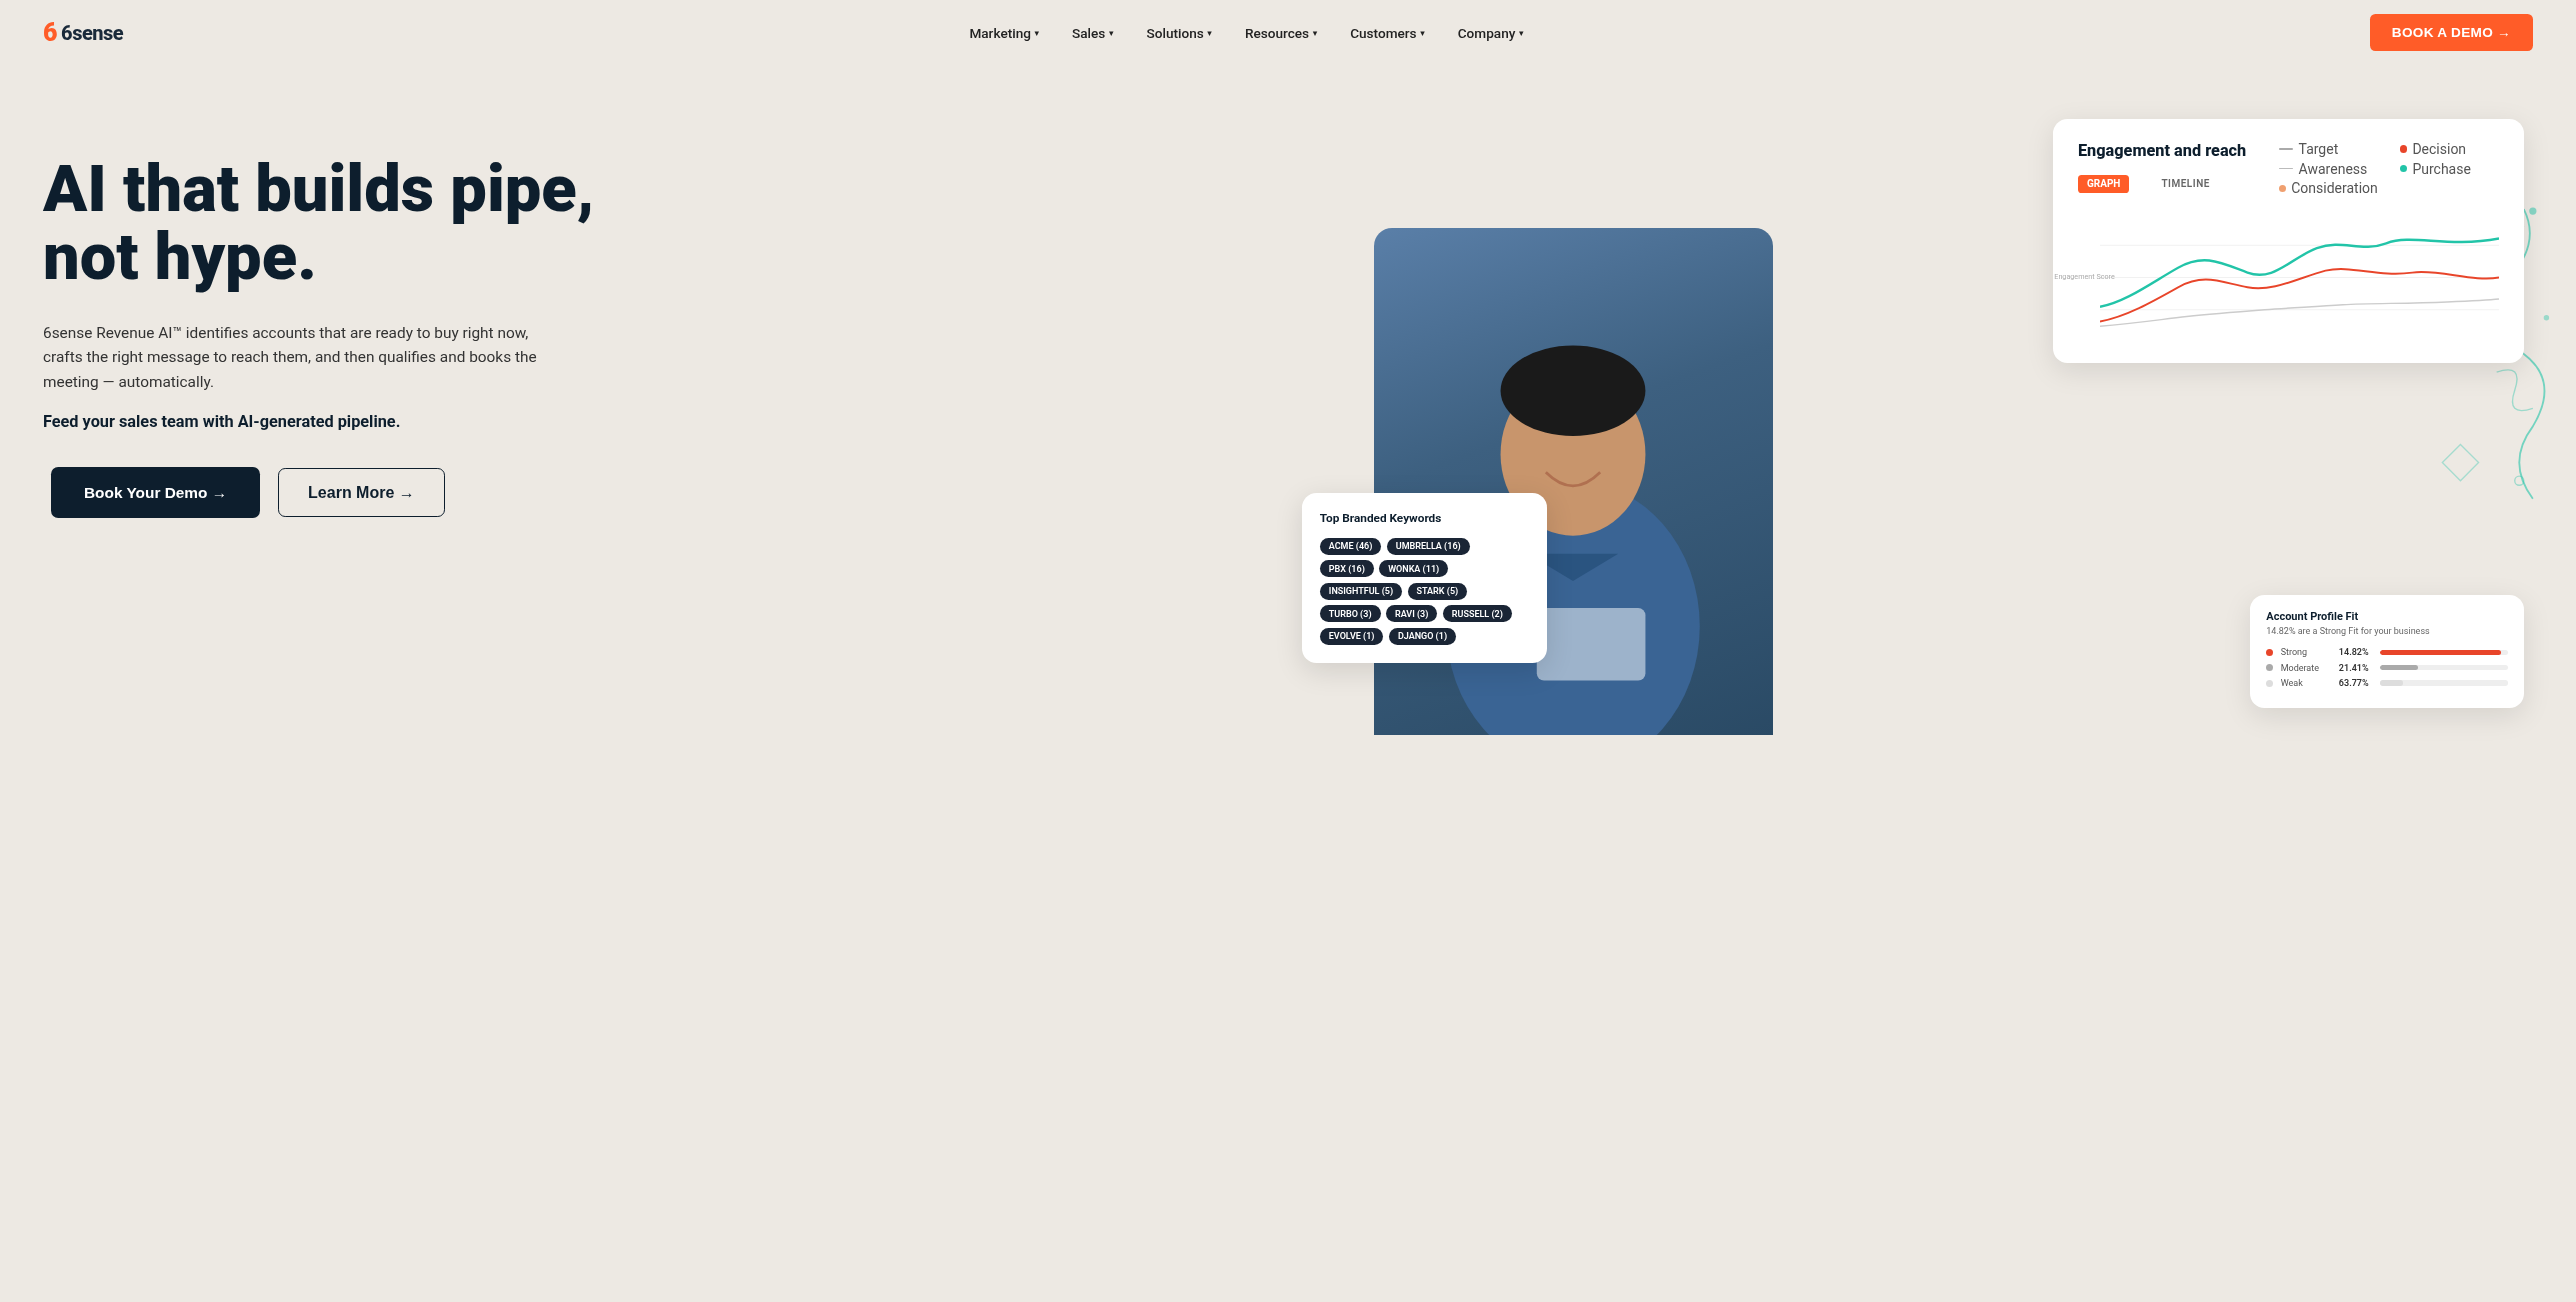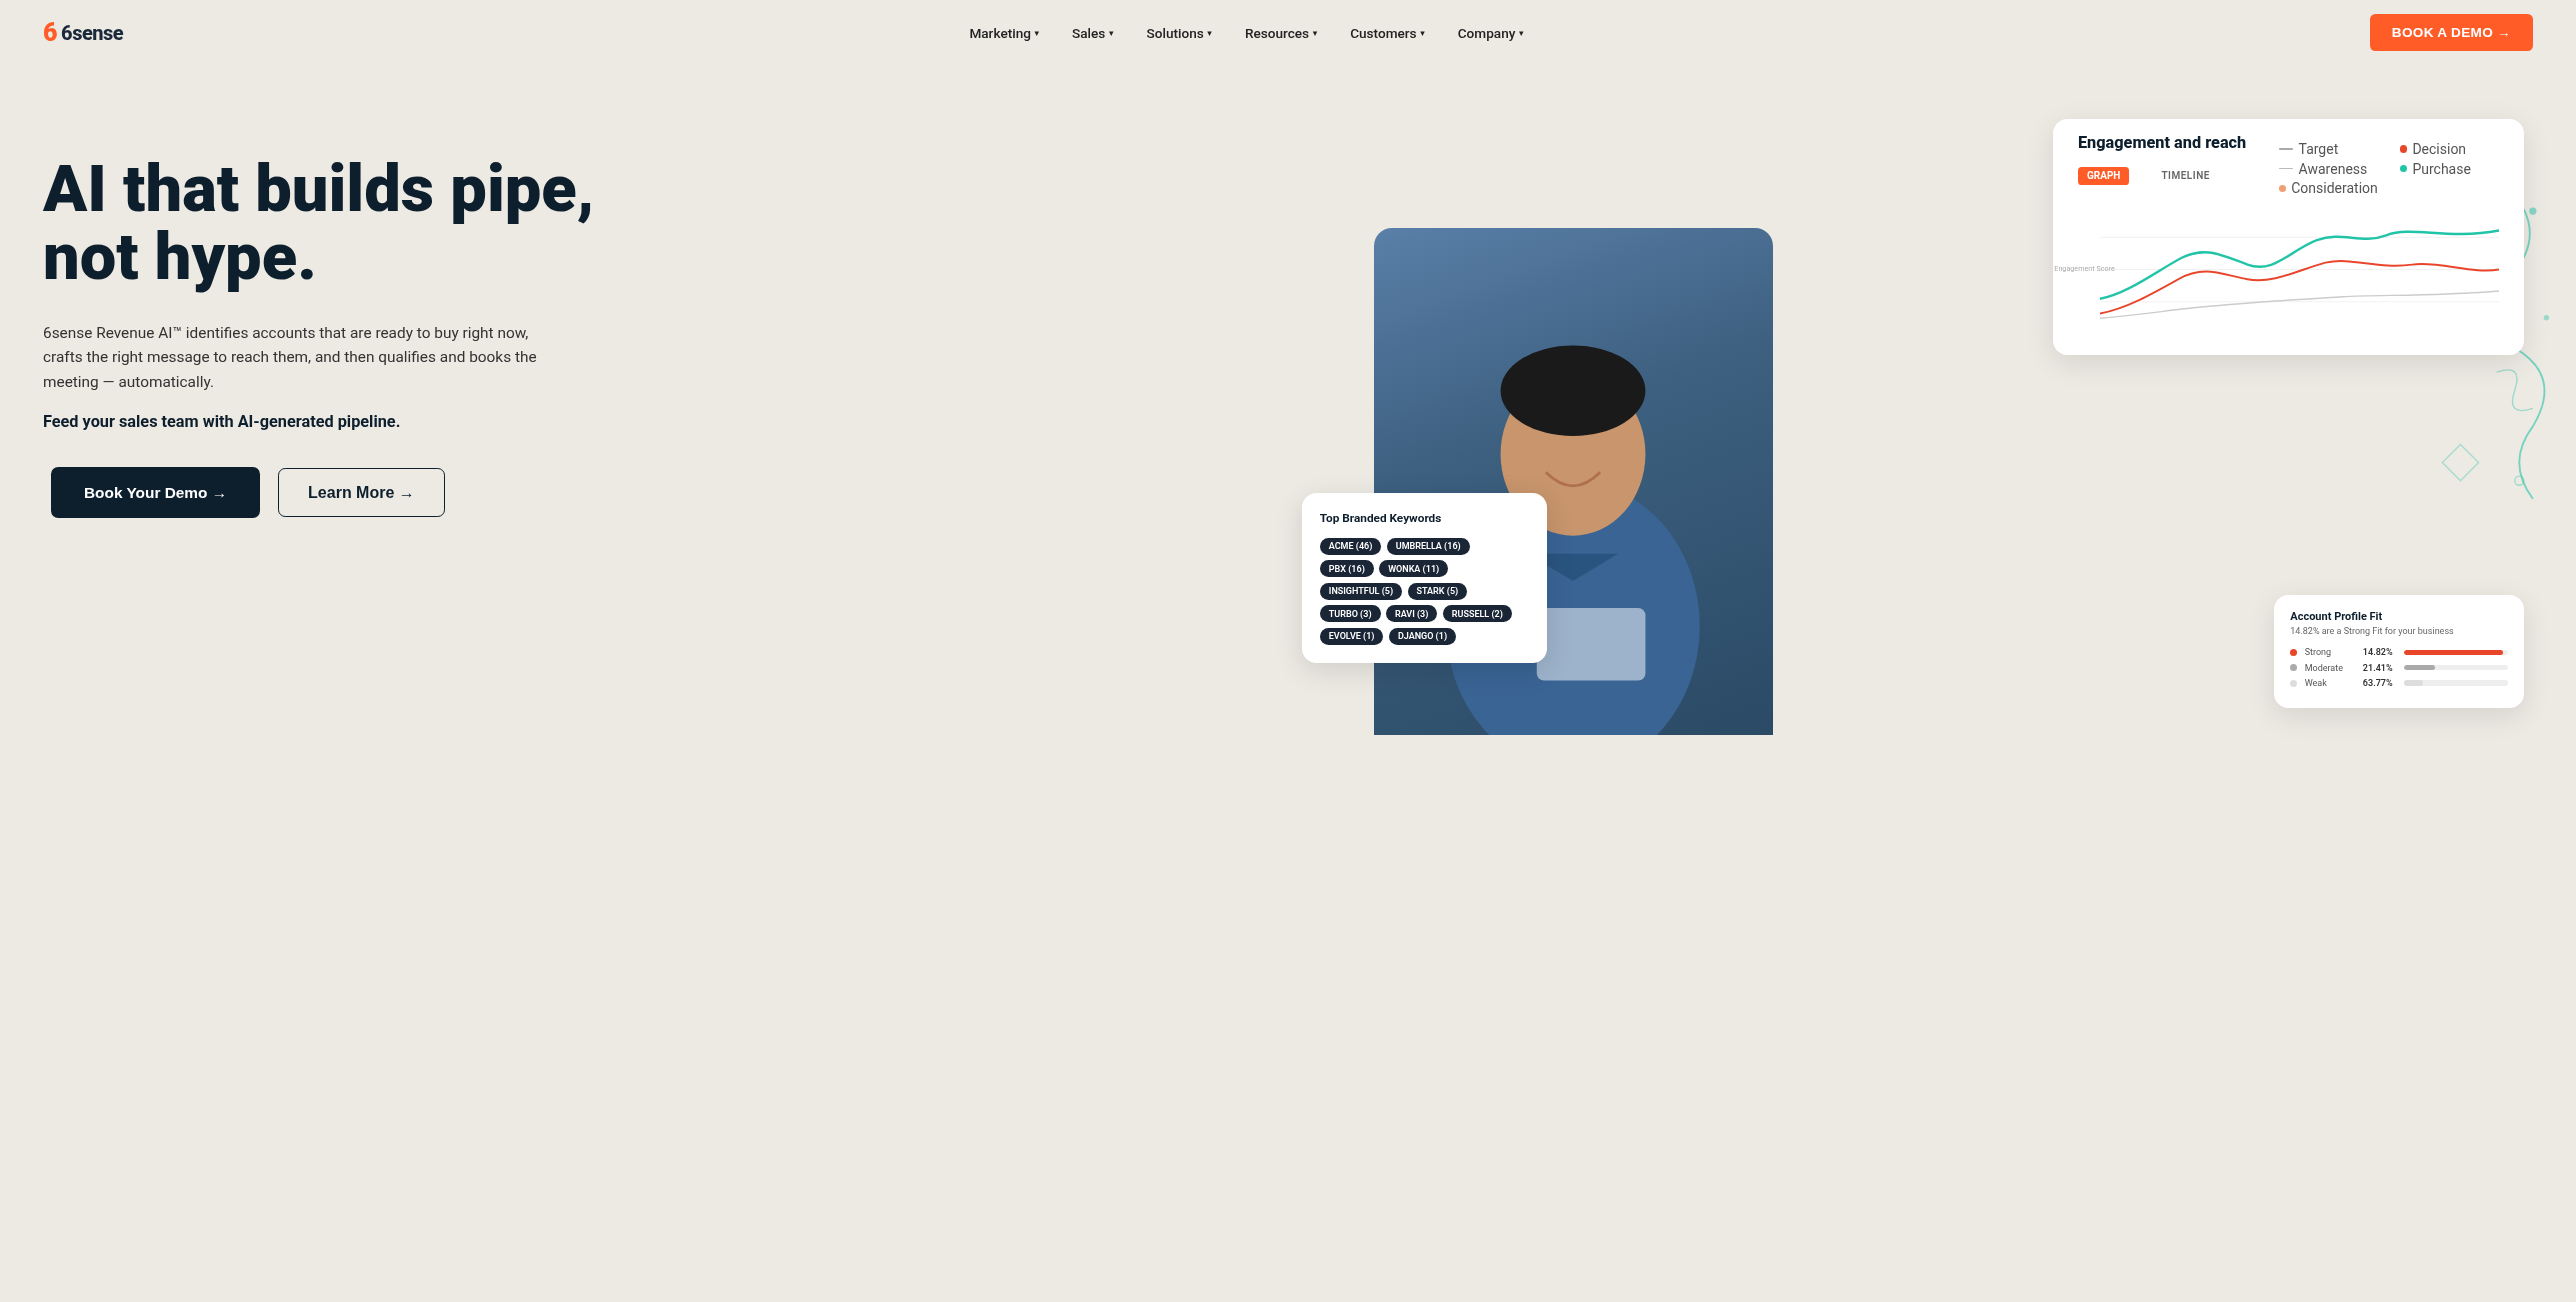--- a/index.html
+++ b/index.html
@@ -159,21 +159,21 @@
     }
 
     
     .card-engagement {
       position: absolute;
       top: 0;
       right: 9px;
       width: 471px;
       background: #fff;
       border-radius: 14.5px;
-      padding: 14px 25px 18px;
+      padding: 22px 25px 18px;
       box-shadow: 0 7.2px 29px rgba(0,0,0,0.10);
       z-index: 3;
     }
 
     .card-title {
       font-size: 16.3px;
       font-weight: 800;
       color: #0d1e2d;
       margin-bottom: 14.5px;
     }
@@ -287,21 +287,21 @@
       padding: 3.6px 9px;
       font-size: 9px;
       font-weight: 600;
     }
 
     
     .card-profile {
       position: absolute;
       bottom: 27px;
       right: 9px;
-      width: 250px;
+      width: 274px;
       background: #fff;
       border-radius: 14.5px;
       padding: 14.5px 16.3px;
       box-shadow: 0 7.2px 29px rgba(0,0,0,0.10);
       z-index: 5;
     }
 
     .card-profile-title {
       font-size: 11px;
       font-weight: 700;

